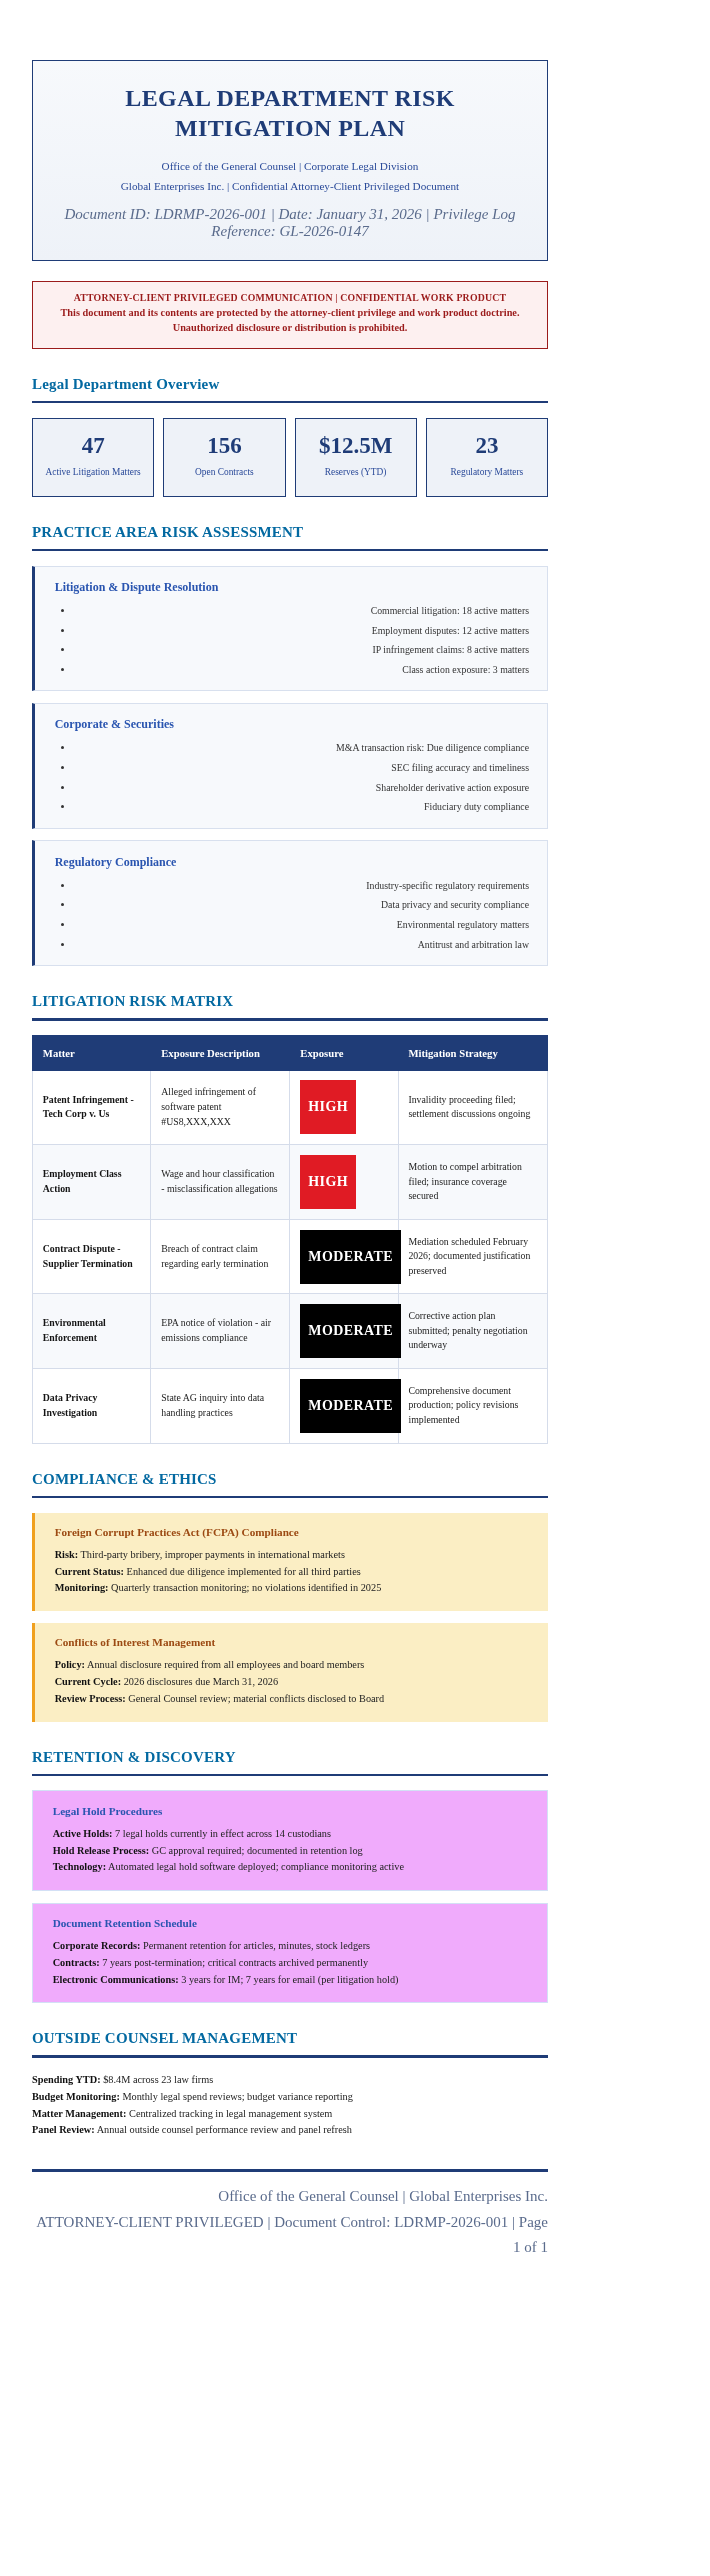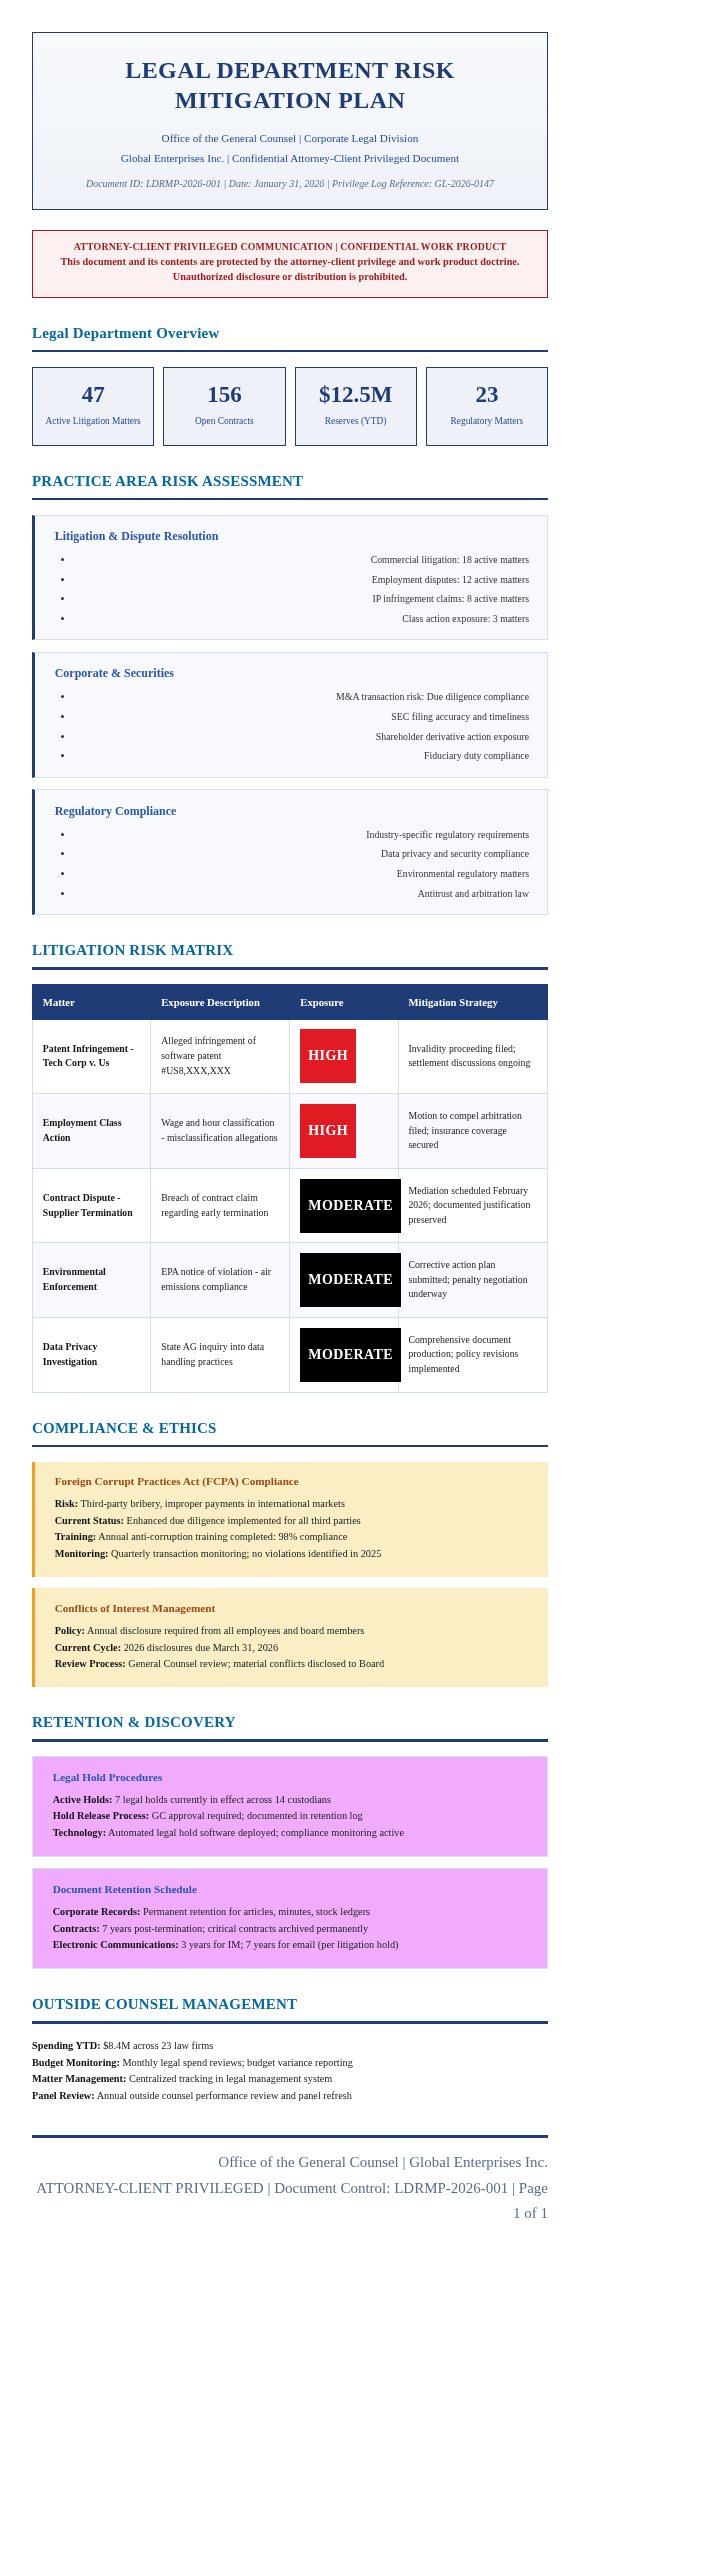--- a/index.html
+++ b/index.html
@@ -6,20 +6,21 @@
   html, body { margin: 0; padding: 0; }
   body {
     width: 710px;
     background: #ffffff;
     font-family: "Liberation Serif", "DejaVu Serif", serif;
     color: #1a1a1a;
   }
   .page {
     width: 580px;
     padding: 32px 32px 36px 32px;
+    margin-top: 28px;
   }
 
   
   .title-box {
     border: 1.8px solid #1f3c77;
     background: linear-gradient(180deg, #f7f9fc 0%, #eef2f8 100%);
     padding: 21.5px 27px 19.7px 27px;
     text-align: center;
   }
   .doc-title {
@@ -31,21 +32,21 @@
     margin: 0 0 14.3px 0;
   }
   .doc-sub {
     font-size: 11.2px;
     color: #2a4a99;
     line-height: 1.55;
     margin: 0;
   }
   .doc-sub + .doc-sub { margin-top: 2.7px; }
   .doc-meta {
-    font-size: 10px;
+    font-size: 15px;
     font-style: italic;
     color: #5a6b8c;
     margin-top: 10.7px;
   }
 
   
   .privilege-banner {
     margin-top: 19.7px;
     border: 1.8px solid #9b1b1b;
     background: #fdf0f0;
@@ -365,24 +366,20 @@
     <div class="callout-title">Foreign Corrupt Practices Act (FCPA) Compliance</div>
     <div class="kv">
       <b>Risk:</b>
       <span>Third-party bribery, improper payments in international markets</span>
     </div>
     <div class="kv">
       <b>Current Status:</b>
       <span>Enhanced due diligence implemented for all third parties</span>
     </div>
     <div class="kv">
-      <b>Training:</b>
-      <span>Annual anti-corruption training completed: 98% compliance</span>
-    </div>
-    <div class="kv">
       <b>Monitoring:</b>
       <span>Quarterly transaction monitoring; no violations identified in 2025</span>
     </div>
   </div>
 
   <div class="callout">
     <div class="callout-title">Conflicts of Interest Management</div>
     <div class="kv">
       <b>Policy:</b>
       <span>Annual disclosure required from all employees and board members</span>

